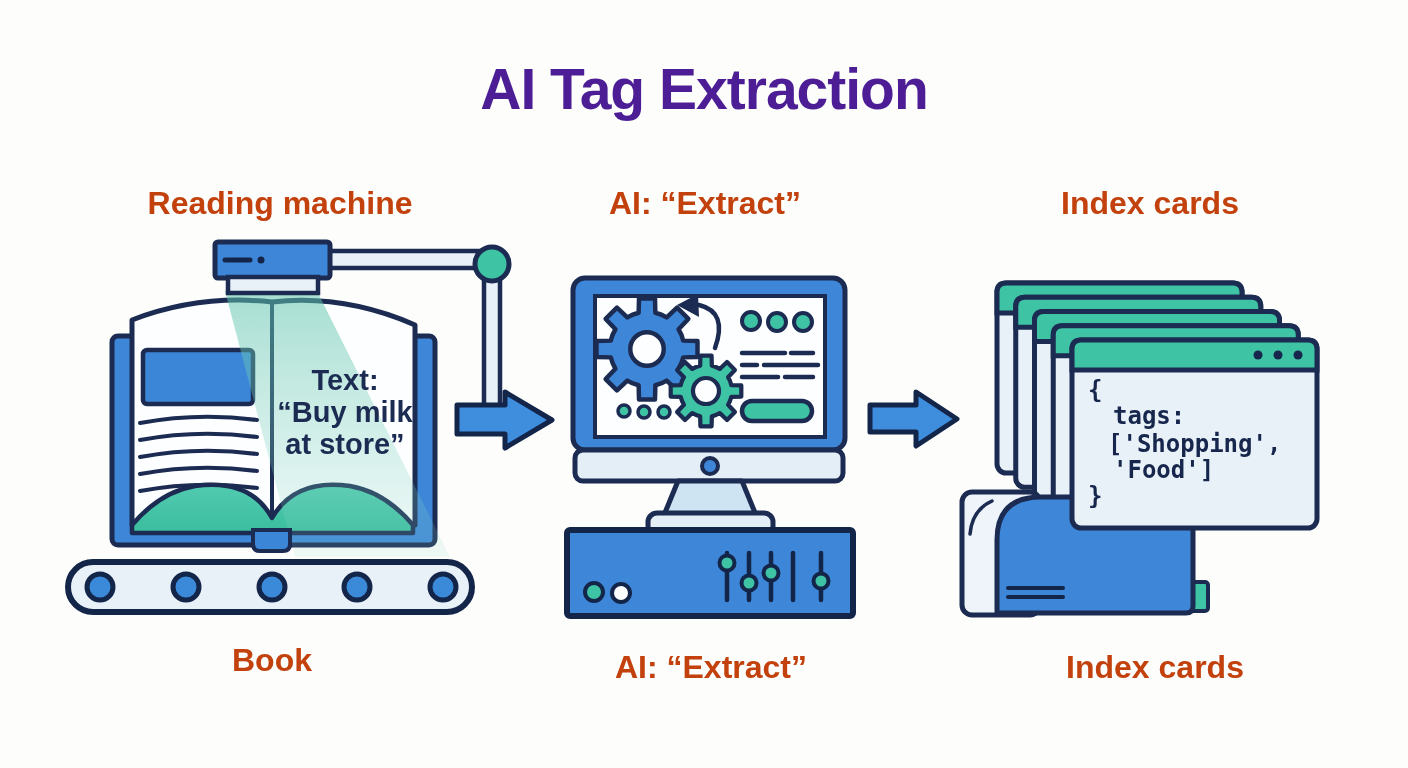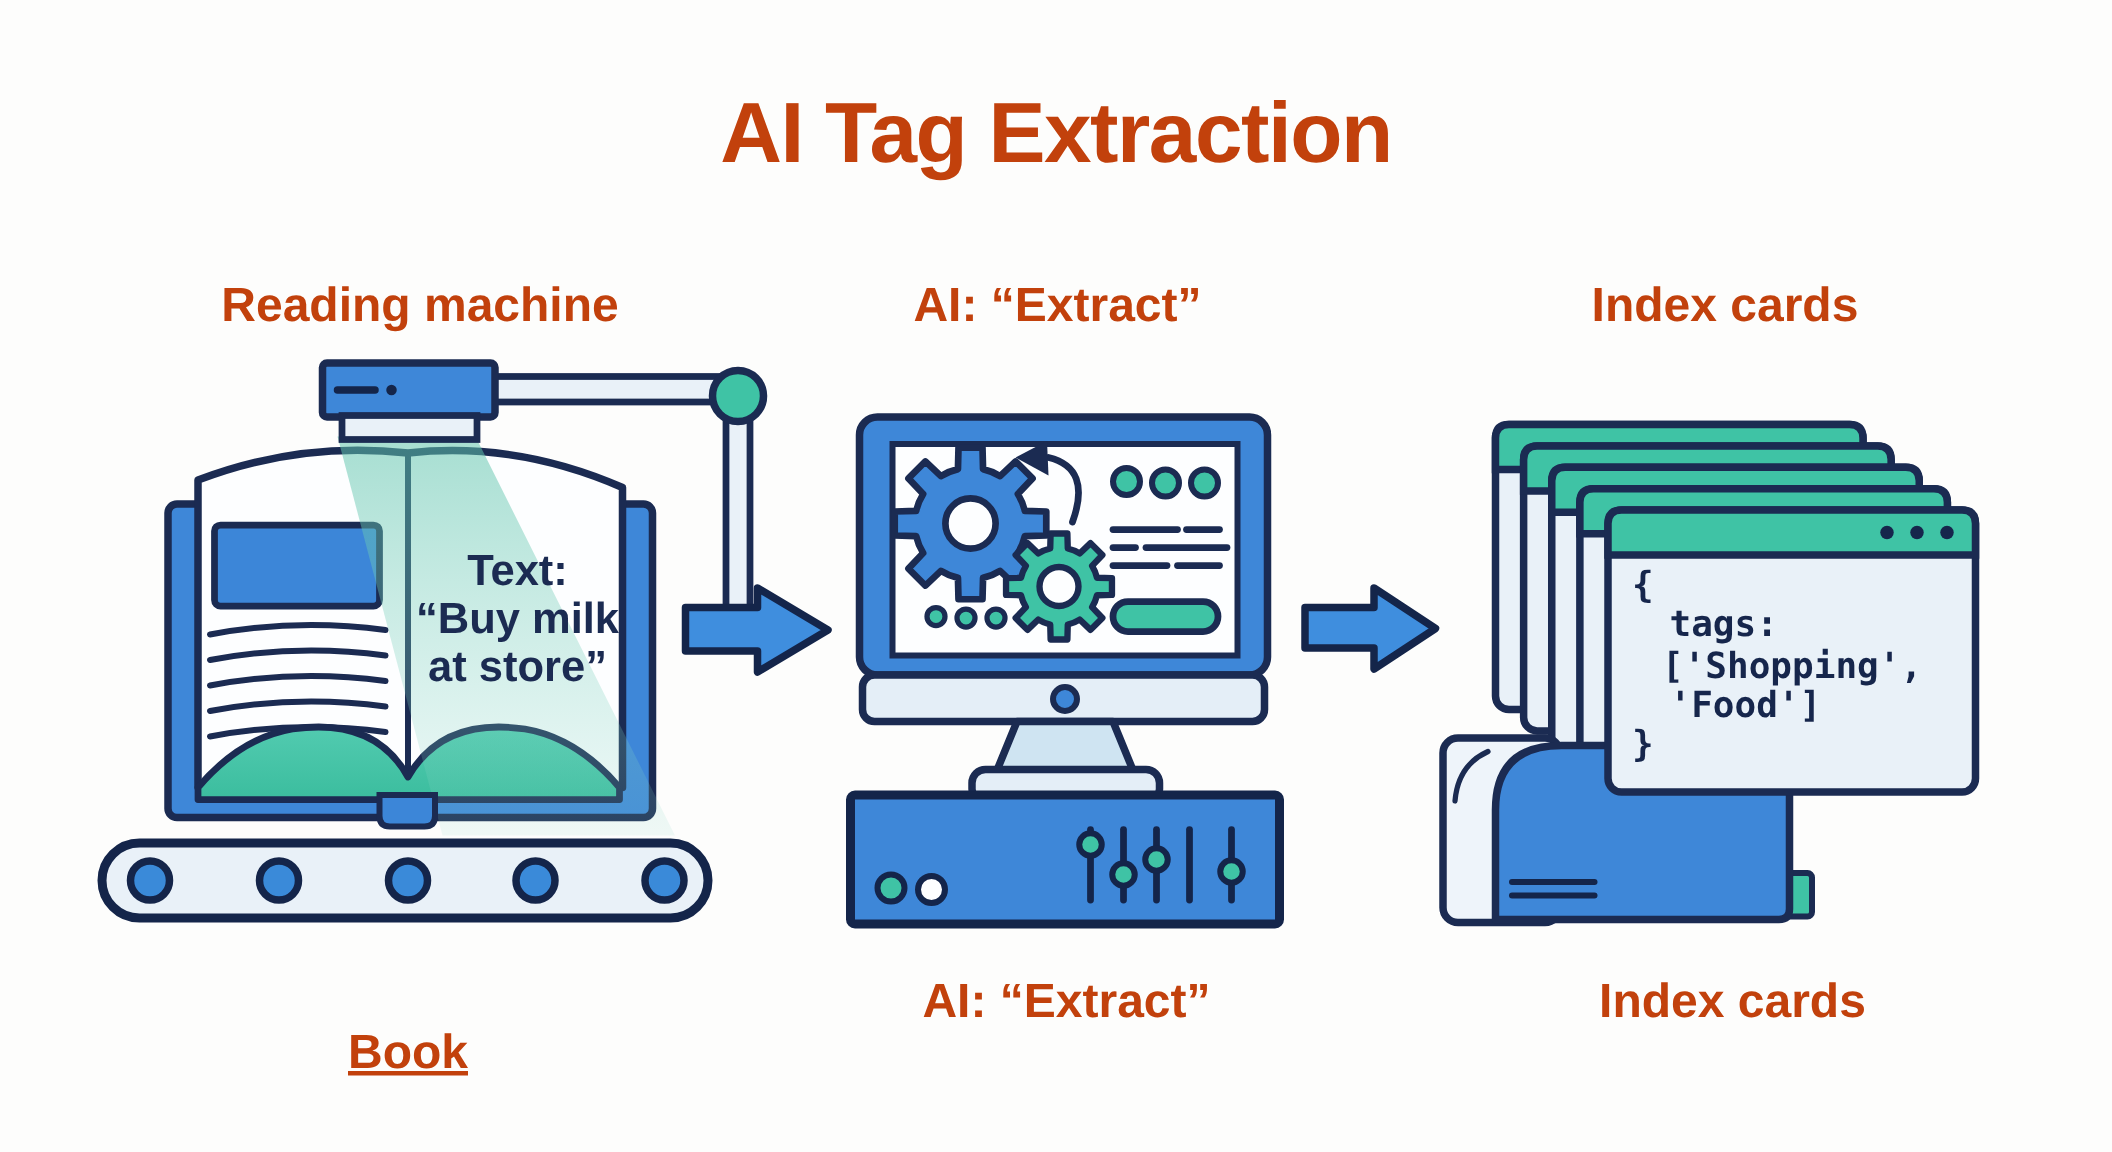--- a/index.html
+++ b/index.html
@@ -4,29 +4,29 @@
 <style>
   html,body{margin:0;padding:0;}
   body{
     width:1408px;height:768px;position:relative;overflow:hidden;
     background:#fdfdfc;
     font-family:"Liberation Sans", sans-serif;
   }
   .abs{position:absolute;}
   .title{
     left:0;top:56px;width:1408px;text-align:center;
-    font-size:57px;font-weight:bold;color:#c2410c;letter-spacing:-1px;
+    font-size:57px;font-weight:bold;color:#4c1d95;letter-spacing:-1px;
   }
   .colhead,.caption{
     font-size:32px;font-weight:bold;color:#c2410c;text-align:center;
   }
   .h-left{left:60px;top:185px;width:440px;}
   .h-mid{left:505px;top:185px;width:400px;}
   .h-right{left:950px;top:185px;width:400px;}
-  .c-left{left:72px;top:683px;width:400px;text-decoration:underline;}
+  .c-left{left:72px;top:642px;width:400px;}
   .c-mid{left:511px;top:649px;width:400px;}
   .c-right{left:955px;top:649px;width:400px;}
   svg{display:block;}
   .p-left{left:60px;top:232px;}
   .p-mid{left:555px;top:268px;}
   .p-right{left:945px;top:272px;}
   .booktext{font-family:"Liberation Sans",sans-serif;font-weight:bold;font-size:29px;fill:#1b2b52;}
   .codetext{font-family:"DejaVu Sans Mono",monospace;font-weight:bold;font-size:24px;fill:#16264c;}
 </style>
 </head>

